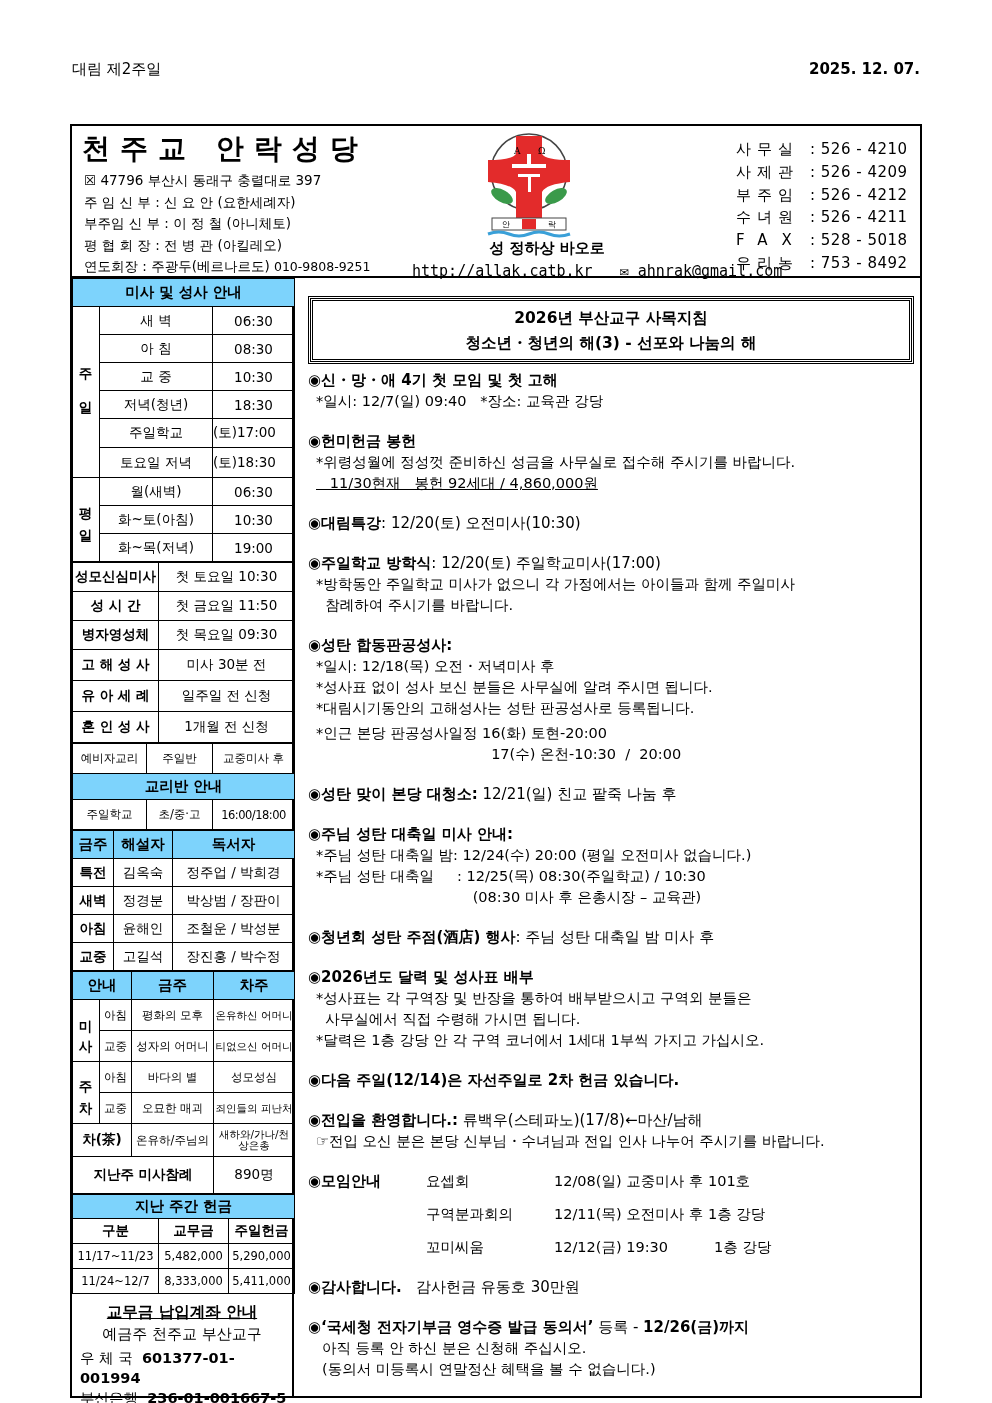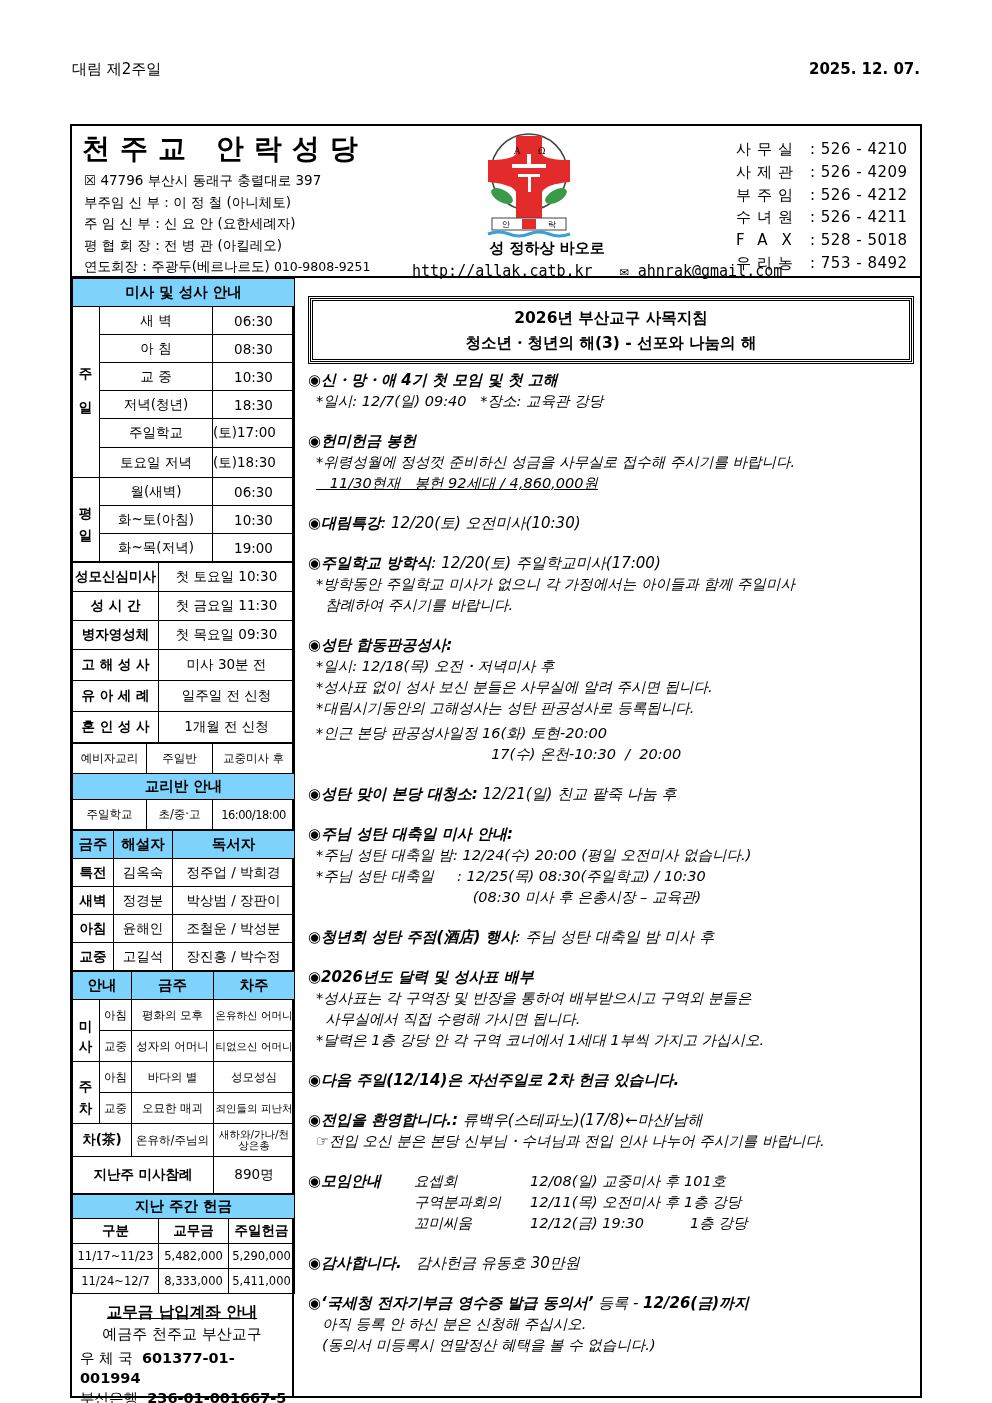--- a/index.html
+++ b/index.html
@@ -37,44 +37,44 @@
   .account { text-align: center; padding-top: 8px; }
   .account .ttl { font-weight: bold; font-size: 15.5px; text-decoration: underline; }
   .account .owner { font-size: 15px; margin-top: 2px; }
   .account .acc { text-align: left; padding-left: 8px; font-size: 14.5px; line-height: 20px; margin-top: 4px; }
   .account .acc b { font-weight: bold; }
 
   
   .right-col { position: absolute; left: 224px; top: 152px; width: 624px; height: 1118px; }
   .theme-box { position: absolute; left: 14px; top: 20px; width: 602px; height: 64px; border: 3px double #000; outline: 1px solid #000; outline-offset: 1px; text-align: center; font-weight: bold; font-size: 15.5px; line-height: 25px; padding-top: 5px; }
   .notices { position: absolute; left: 12px; top: 92px; width: 600px; font-size: 14.5px; }
-  .notice { margin-bottom: 19px; font-style: italic; }
+  .notice { margin-bottom: 19px; }
   .notice .h { font-weight: bold; font-size: 15px; line-height: 21px; }
   .notice .h .n { font-weight: normal; }
   .notice .l { line-height: 21px; padding-left: 8px; white-space: pre; }
   .ul { text-decoration: underline; }
-  .meet { display: grid; grid-template-columns: 106px 116px 1fr; line-height: 21px; }
+  .meet { display: grid; grid-template-columns: 106px 116px 1fr; line-height: 21px; gap: 12px; }
   .meet .c1 { font-weight: bold; font-size: 15px; }
 </style>
 </head>
 <body>
 
 <div class="top-line">
   <span class="left">대림 제2주일</span>
   <span class="right">2025. 12. 07.</span>
 </div>
 
 <div class="frame">
 
   <div class="header">
     <div class="church-name">천주교 안락성당</div>
     <div class="addr-lines">
       <div>☒ 47796 부산시 동래구 충렬대로 397</div>
+      <div>주 임 신 부 : 신 요 안 (요한세례자)</div>
       <div>부주임 신 부 : 이 정 철 (아니체토)</div>
-      <div>주 임 신 부 : 신 요 안 (요한세례자)</div>
       <div>평 협 회 장 : 전 병 관 (아킬레오)</div>
       <div><span>연도회장  : 주광두(베르나르도)</span> <span class="phone-inline">010-9808-9251</span></div>
     </div>
 
     <svg class="logo" viewBox="0 0 90 112">
       <circle cx="45" cy="42" r="38" fill="#fff" stroke="#444" stroke-width="1.5"></circle>
       <path d="M32 6 H58 V24 Q62 30 86 30 V52 Q62 54 58 62 V92 H32 V62 Q28 54 4 52 V30 Q28 30 32 24 Z" fill="#e32b2b"></path>
       <text x="30" y="24" font-size="9" fill="#000" font-family="DejaVu Serif, serif">A</text>
       <text x="54" y="24" font-size="9" fill="#000" font-family="DejaVu Serif, serif">Ω</text>
       <rect x="28" y="34" width="34" height="4" fill="#fff"></rect>
@@ -180,21 +180,21 @@
           <col style="width:86px">
           <col style="width:136px">
         </colgroup>
       <tbody>
           <tr style="height:29px">
             <td class="b">성모신심미사</td>
             <td>첫 토요일 10:30</td>
           </tr>
       <tr style="height:29px">
             <td class="b">성 시 간</td>
-            <td>첫 금요일 11:30</td>
+            <td>첫 금요일 11:50</td>
           </tr>
       <tr style="height:29px">
             <td class="b">병자영성체</td>
             <td>첫 목요일 09:30</td>
           </tr>
       <tr style="height:31px">
             <td class="b">고 해 성 사</td>
             <td>미사 30분 전</td>
           </tr>
       <tr style="height:31px">

